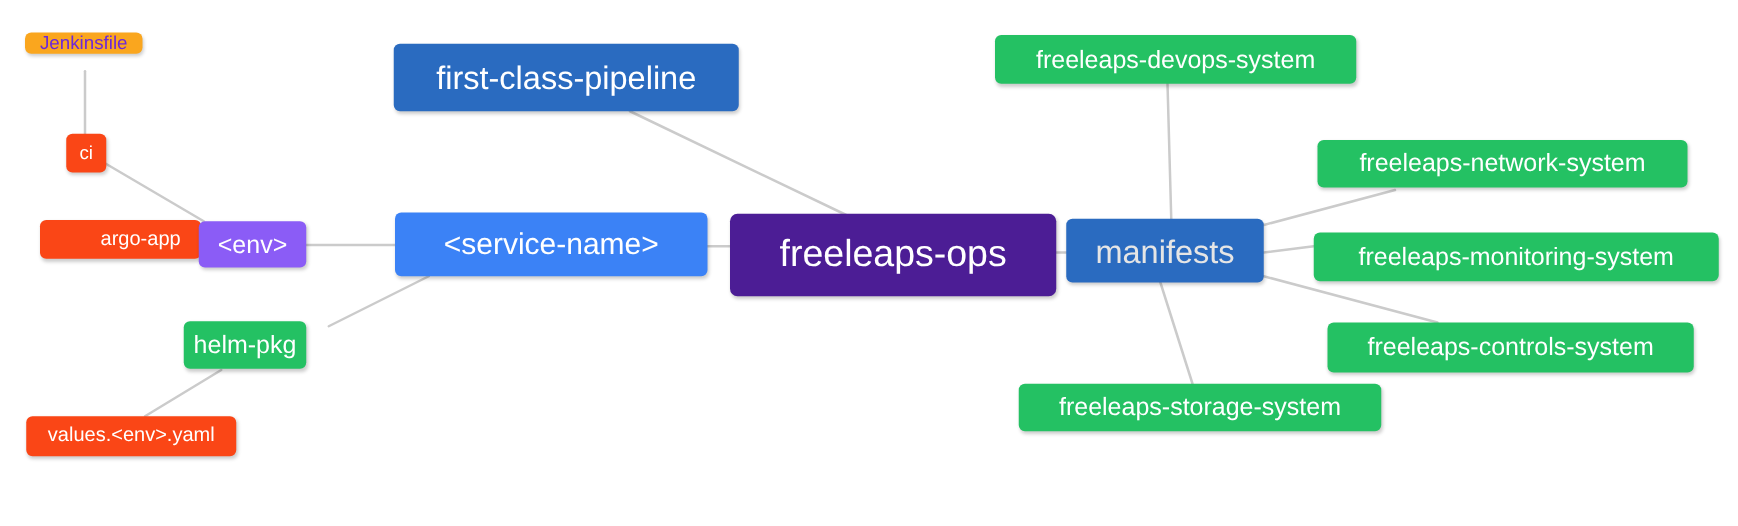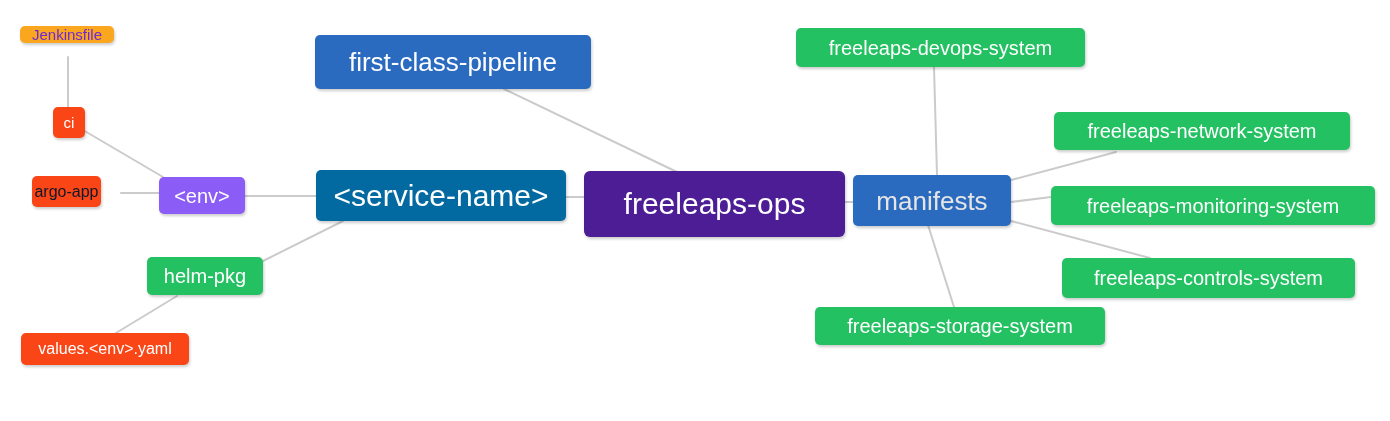--- a/index.html
+++ b/index.html
@@ -55,26 +55,26 @@
       <line x1="845" y1="202" x2="853" y2="202" stroke="#cbcbcb" stroke-width="2" stroke-linecap="round"></line>
       <line x1="937" y1="175" x2="934" y2="67" stroke="#cbcbcb" stroke-width="2" stroke-linecap="round"></line>
       <line x1="1011" y1="180" x2="1116" y2="152" stroke="#cbcbcb" stroke-width="2" stroke-linecap="round"></line>
       <line x1="1011" y1="202" x2="1051" y2="197" stroke="#cbcbcb" stroke-width="2" stroke-linecap="round"></line>
       <line x1="1011" y1="221" x2="1150" y2="258" stroke="#cbcbcb" stroke-width="2" stroke-linecap="round"></line>
       <line x1="928" y1="225" x2="954" y2="307" stroke="#cbcbcb" stroke-width="2" stroke-linecap="round"></line>
     </svg>
   <div class="nodes">
       <div class="node" style="left: 20px; top: 26px; width: 94px; height: 17px; font-size: 15px; background: rgb(250, 166, 30); color: #6d28d9;">Jenkinsfile</div>
       <div class="node" style="left: 53px; top: 107px; width: 32px; height: 31px; font-size: 15px; background: rgb(250, 70, 22); color: rgb(255, 255, 255);">ci</div>
-      <div class="node" style="left: 32px; top: 176px; width: 69px; height: 31px; font-size: 16px; background: rgb(250, 70, 22); color: #0f172a;">argo-app</div>
+      <div class="node" style="left: 32px; top: 176px; width: 97px; height: 31px; font-size: 16px; background: rgb(250, 70, 22); color: #ffffff; padding-left: 32px;">argo-app</div>
       <div class="node" style="left: 159px; top: 177px; width: 86px; height: 37px; font-size: 20px; background: #8b5cf6; color: rgb(255, 255, 255);">&lt;env&gt;</div>
-      <div class="node" style="left: 147px; top: 257px; width: 116px; height: 38px; font-size: 20px; background: rgb(36, 193, 99); color: rgb(255, 255, 255);">helm-pkg</div>
+      <div class="node" style="left: 147px; top: 257px; width: 98px; height: 38px; font-size: 20px; background: rgb(36, 193, 99); color: rgb(255, 255, 255);">helm-pkg</div>
       <div class="node" style="left: 7px; top: 333px; width: 168px; height: 32px; font-size: 16px; background: rgb(250, 70, 22); color: rgb(255, 255, 255); margin-left: 14px;">values.&lt;env&gt;.yaml</div>
       <div class="node" style="left: 315px; top: 35px; width: 276px; height: 54px; font-size: 26px; background: rgb(42, 107, 192); color: rgb(255, 255, 255);">first-class-pipeline</div>
-      <div class="node" style="left: 316px; top: 170px; width: 250px; height: 51px; font-size: 30px; background: #0369a1; color: rgb(255, 255, 255);">&lt;service-name&gt;</div>
+      <div class="node" style="left: 316px; top: 170px; width: 250px; height: 51px; font-size: 24px; background: #3b82f6; color: rgb(255, 255, 255);">&lt;service-name&gt;</div>
       <div class="node root" style="left: 584px; top: 171px; width: 261px; height: 66px; font-size: 30px; background: #4c1d95; color: rgb(255, 255, 255);">freeleaps-ops</div>
       <div class="node" style="left: 853px; top: 175px; width: 158px; height: 51px; font-size: 26px; background: rgb(42, 107, 192); color: #e5e5e5;">manifests</div>
       <div class="node" style="left: 796px; top: 28px; width: 289px; height: 39px; font-size: 20px; background: rgb(36, 193, 99); color: rgb(255, 255, 255);">freeleaps-devops-system</div>
       <div class="node" style="left: 1054px; top: 112px; width: 296px; height: 38px; font-size: 20px; background: rgb(36, 193, 99); color: rgb(255, 255, 255);">freeleaps-network-system</div>
       <div class="node" style="left: 1051px; top: 186px; width: 324px; height: 39px; font-size: 20px; background: rgb(36, 193, 99); color: rgb(255, 255, 255);">freeleaps-monitoring-system</div>
       <div class="node" style="left: 1062px; top: 258px; width: 293px; height: 40px; font-size: 20px; background: rgb(36, 193, 99); color: rgb(255, 255, 255); text-align: center;">freeleaps-controls-system</div>
       <div class="node" style="left: 815px; top: 307px; width: 290px; height: 38px; font-size: 20px; background: rgb(36, 193, 99); color: rgb(255, 255, 255);">freeleaps-storage-system</div>
     </div>
 </div>
 

